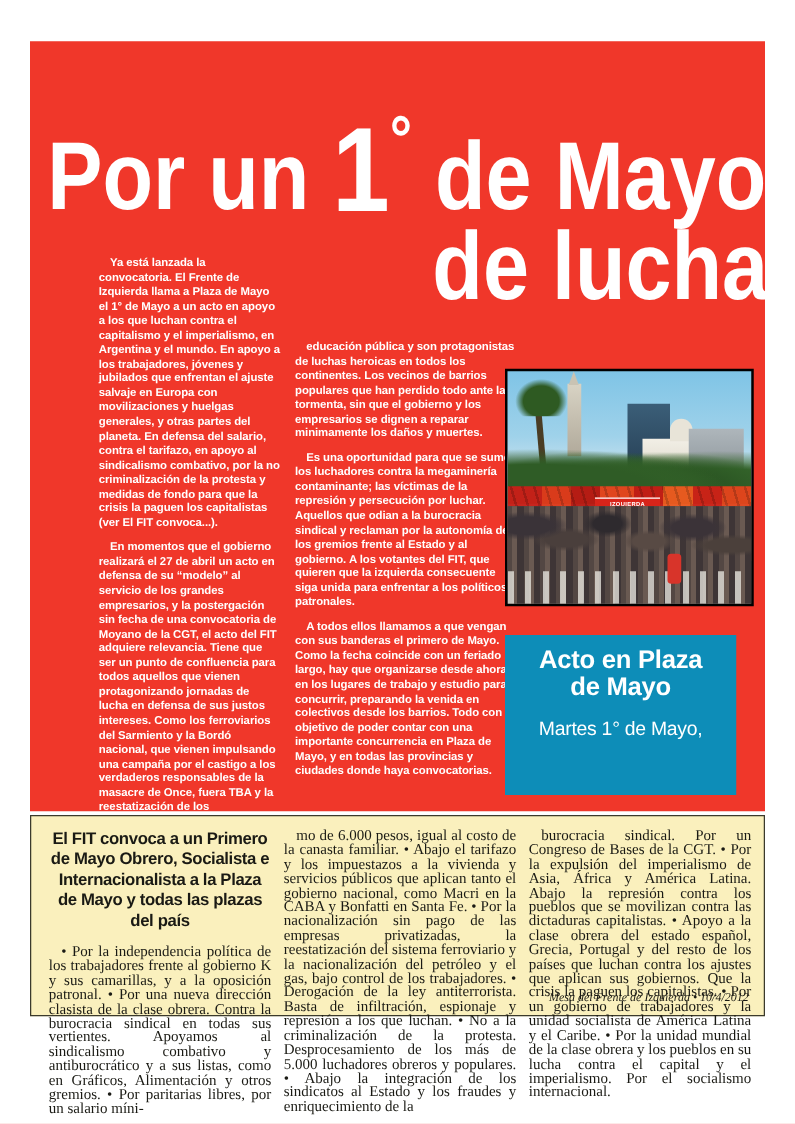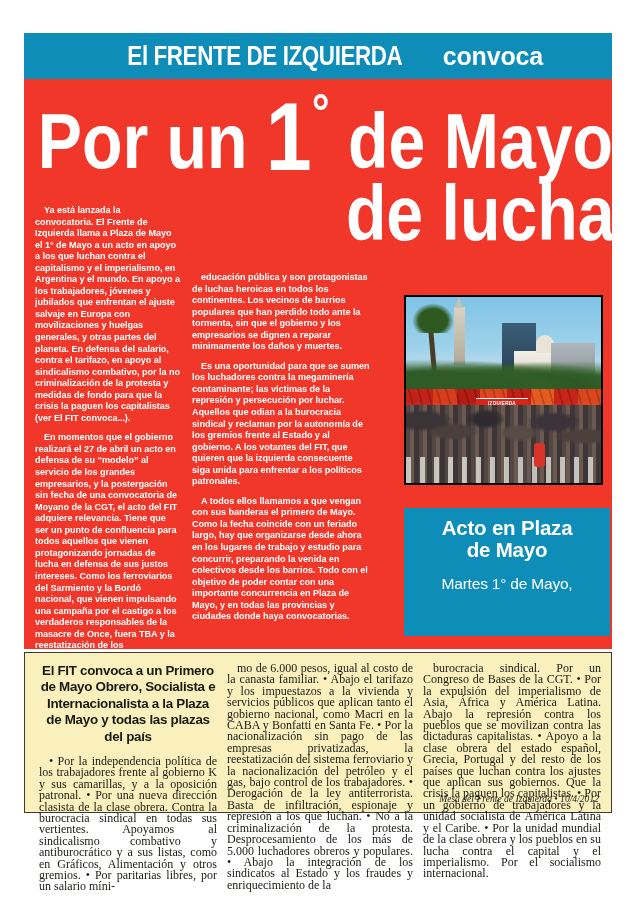--- a/index.html
+++ b/index.html
@@ -57,20 +57,21 @@
     font-size:77px;
     transform:scaleX(.86);transform-origin:right center;
   }
 
   
   .rcol{
     position:absolute;color:#ffffff;
     font-size:9.1px;line-height:11.55px;
     font-weight:bold;
     letter-spacing:-0.05px;
+    margin-left:44px;
   }
   .rcol p{margin:0 0 8px 0;text-indent:9px;}
   .rcol p:last-child{margin-bottom:0;}
   .rcol-1{left:35px;top:205px;width:145px;}
   .rcol-2{left:192px;top:272px;width:178px;}
 
   
   .photo-frame{
     position:absolute;left:404px;top:295px;width:199px;height:190px;
     background:#000;padding:2px;box-sizing:border-box;
@@ -164,21 +165,21 @@
       repeating-linear-gradient(90deg,#e7e5de 0 5px,transparent 5px 14px);
     opacity:.78;
   }
   .red-jacket{
     position:absolute;left:128px;bottom:16px;width:11px;height:24px;
     background:#d8342a;border-radius:3px;
   }
 
   
   .event-box{
-    position:absolute;left:404px;top:508px;width:206px;height:128px;
+    position:absolute;left:404px;top:508px;width:185px;height:128px;
     background:#0d8db8;color:#ffffff;text-align:center;
     box-sizing:border-box;padding-top:9px;
   }
   .event-title{
     font-size:20.5px;font-weight:bold;line-height:22px;letter-spacing:-0.2px;
   }
   .event-when{
     margin-top:13px;font-size:15.5px;font-weight:normal;line-height:19px;
     letter-spacing:-0.2px;
   }
@@ -209,26 +210,20 @@
     text-align:right;font-weight:normal;font-style:italic;font-size:9.6px;
   }
 </style>
 </head>
 <body>
 
 <div class="page">
 
   <div class="red-panel"></div>
 
-  <div class="blue-band">
-    <div class="band-text">
-      <span class="band-strong">El  FRENTE DE IZQUIERDA</span>
-      <span class="band-light">convoca</span>
-    </div>
-  </div>
 
   <div class="headline">
     <div class="hl-line hl1"><span>Por un </span><span class="big1">1</span><span class="deg">°</span><span> de Mayo</span></div>
     <div class="hl-line hl2">de lucha</div>
   </div>
 
   <div class="rcol rcol-1">
     <p>Ya está lanzada la convocatoria. El Frente de Izquierda llama a Plaza de Mayo el 1° de Mayo a un acto en apoyo a los que luchan contra el capitalismo y el imperialismo, en Argentina y el mundo. En apoyo a los trabajadores, jóvenes y jubilados que enfrentan el ajuste salvaje en Europa con movilizaciones y huelgas generales, y otras partes del planeta. En defensa del salario, contra el tarifazo, en apoyo al sindicalismo combativo, por la no criminalización de la protesta y medidas de fondo para que la crisis la paguen los capitalistas (ver El FIT convoca...).</p>
     <p>En momentos que el gobierno realizará el 27 de abril un acto en defensa de su “modelo” al servicio de los grandes empresarios, y la postergación sin fecha de una convocatoria de Moyano de la CGT, el acto del FIT adquiere relevancia. Tiene que ser un punto de confluencia para todos aquellos que vienen protagonizando jornadas de lucha en defensa de sus justos intereses. Como los ferroviarios del Sarmiento y la Bordó nacional, que vienen impulsando una campaña por el castigo a los verdaderos responsables de la masacre de Once, fuera TBA y la reestatización de los ferrocarriles. Los docentes, estatales, judiciales, trabajadores de la industria que enfrentan los techos salariales, suspensiones y despidos. Los estudiantes, que vienen enfrentando la destrucción de la</p>
   </div>

